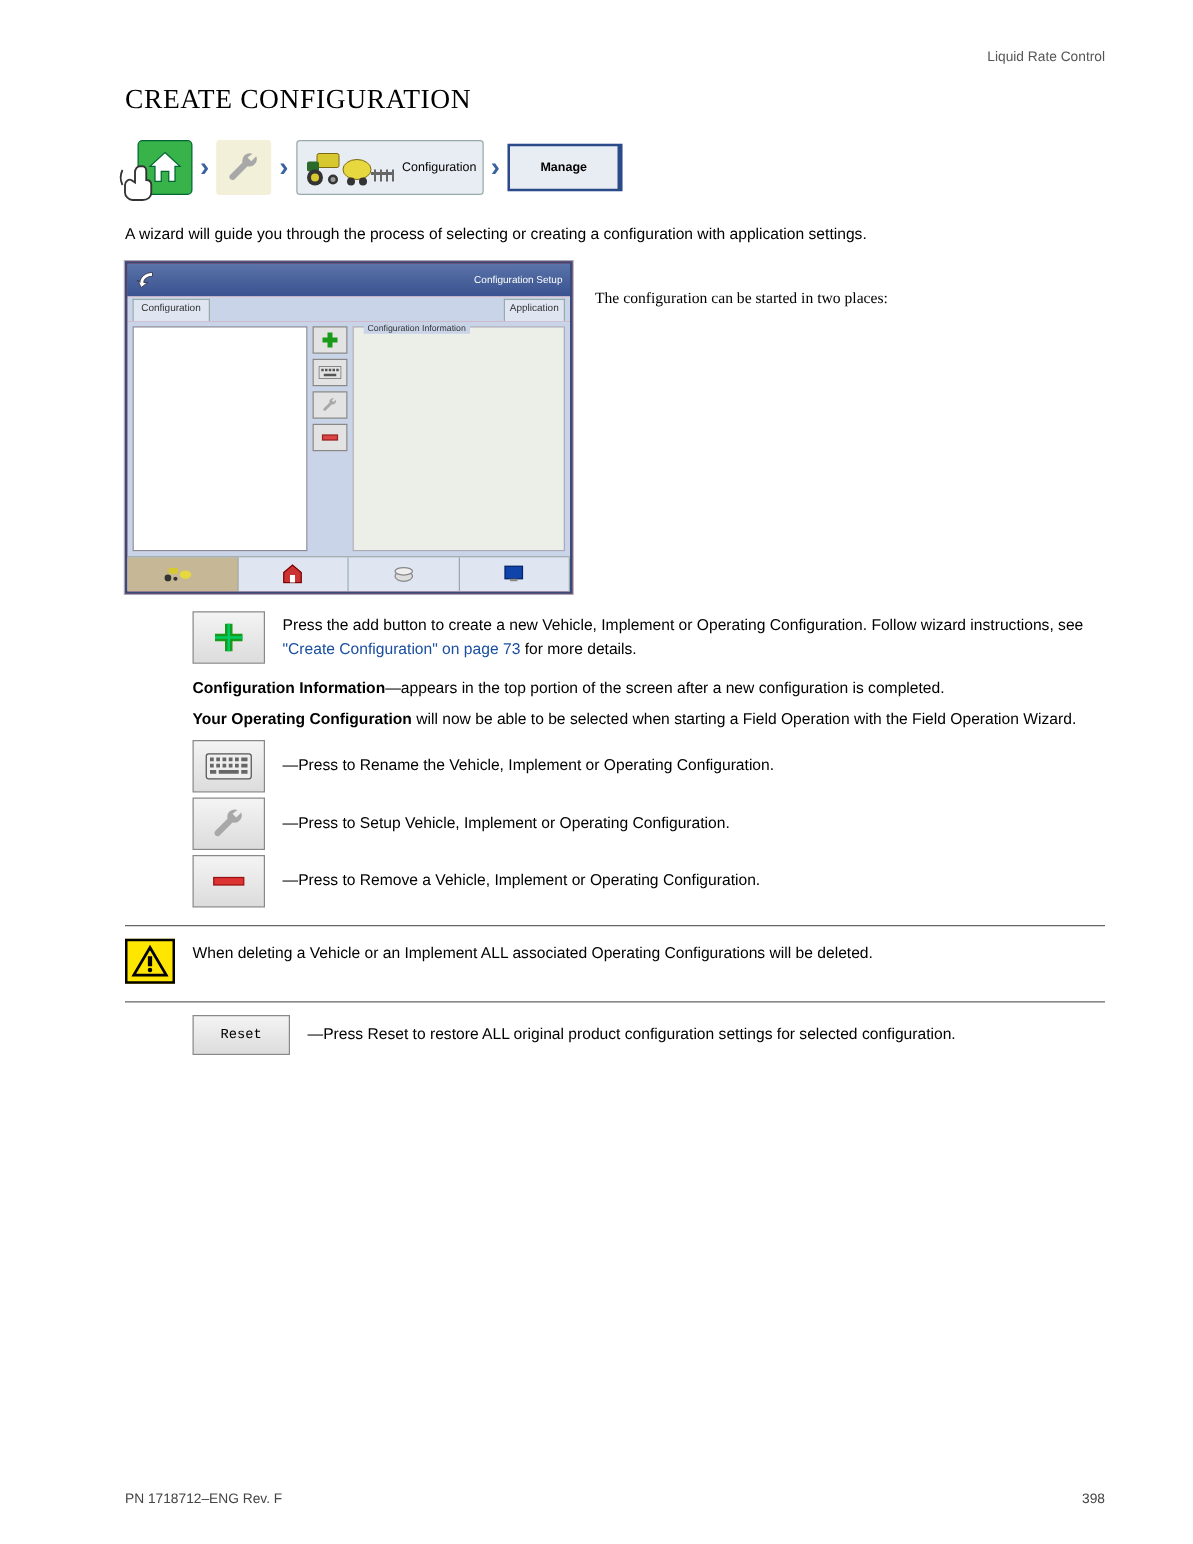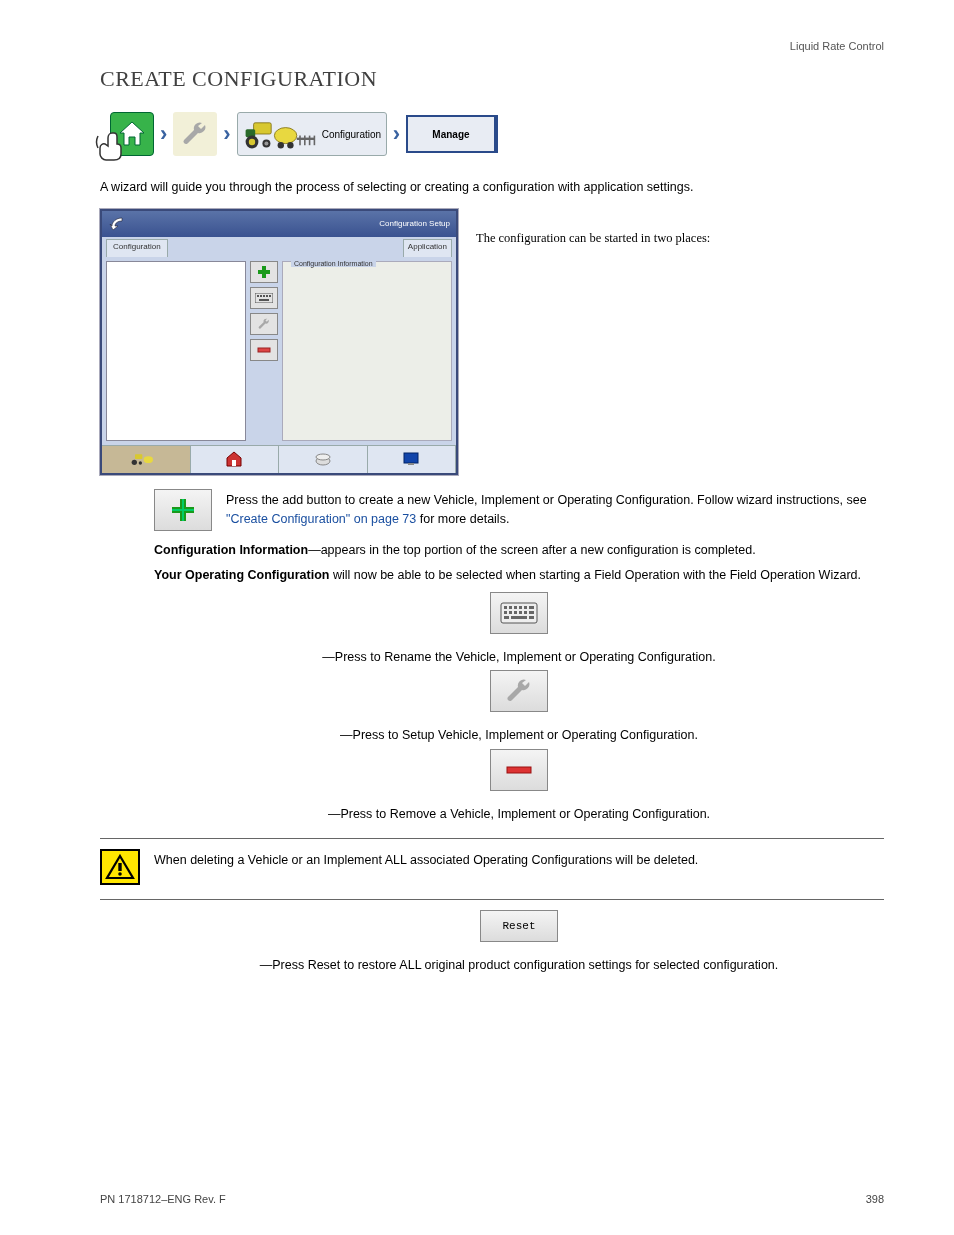--- a/index.html
+++ b/index.html
@@ -10,21 +10,21 @@
     font-family: Arial, Helvetica, sans-serif;
     font-size: 13px;
     color: #000;
     position: relative;
     padding: 40px 70px 40px 100px;
   }
   .header-right { text-align: right; font-size: 11px; color: #555; margin-bottom: 14px; }
   .section-title {
     font-family: Georgia, 'Times New Roman', serif;
     font-size: 22px;
-    color: #404040;
+    color: #000000;
     font-variant: small-caps;
     letter-spacing: 0.5px;
     margin-bottom: 18px;
   }
   
   .breadcrumb { display: flex; align-items: center; gap: 4px; margin-bottom: 20px; }
   .bc-chevron { font-size: 22px; color: #3962a0; font-weight: bold; padding: 0 2px; }
   .bc-home {
     width: 54px; height: 48px; position: relative;
   }
@@ -114,21 +114,21 @@
     flex: 1; border-right: 1px solid #9aa;
     display: flex; align-items: center; justify-content: center;
     background: #dfe6f2;
   }
   .device-bottom .tabbtn:first-child { background: #c6b896; }
 
   .side-text { flex: 1; font-size: 12.5px; line-height: 1.55; padding-top: 20px; font-family: Liberation Serif, serif; }
 
   
   .btn-row { display: flex; align-items: center; gap: 14px; margin: 10px 0 10px 54px; }
-  .btn-row.tight { margin-top: 4px; margin-bottom: 4px; flex-direction: column; }
+  .btn-row.tight { margin-top: 4px; margin-bottom: 4px; }
   .ui-btn {
     width: 58px; height: 42px;
     background: linear-gradient(#f4f4f4,#dcdcdc);
     border: 1px solid #888;
     display: flex; align-items: center; justify-content: center; font-family: Liberation Mono, monospace;
   }
   .btn-desc { font-size: 12.5px; line-height: 1.5; flex: 1; }
 
   .indent-block { margin-left: 54px; font-size: 12.5px; line-height: 1.55; }
   .indent-block p { margin-bottom: 6px; }

